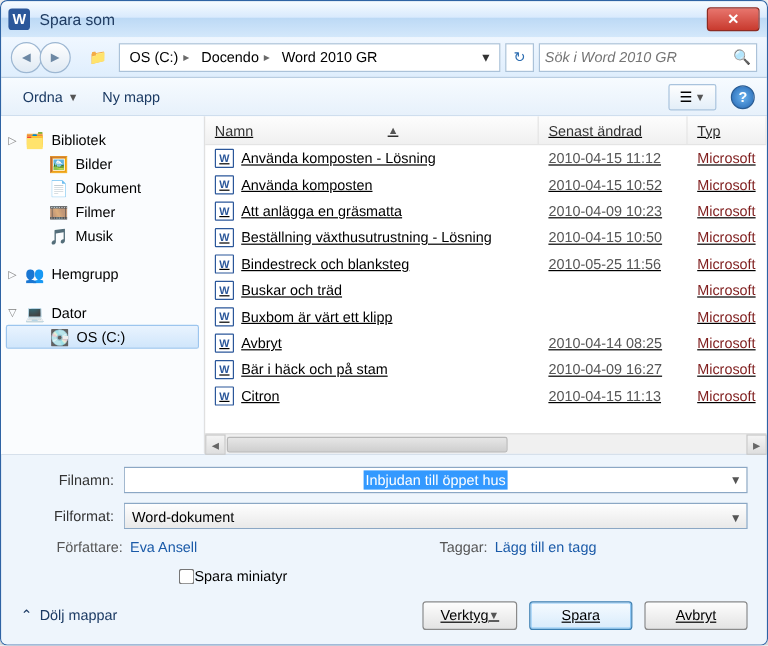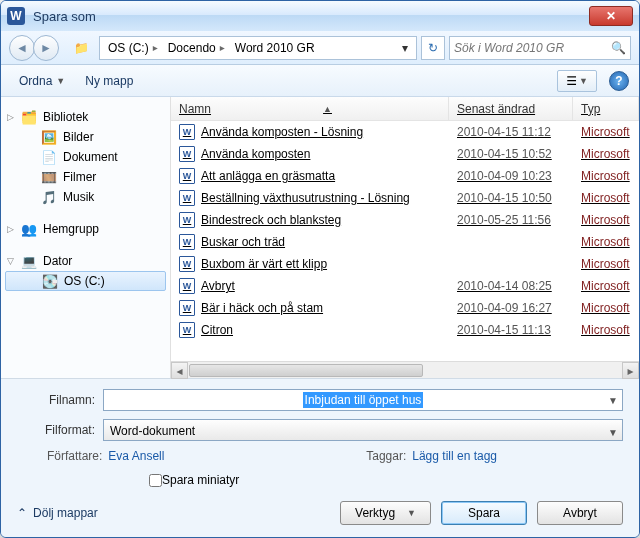--- a/index.html
+++ b/index.html
@@ -63,21 +63,21 @@
 .text-input .dd { position: absolute; right: 4px; color: #555; font-size: 10px; cursor: pointer; }
 .combo { flex: 1; height: 22px; border: 1px solid #8ba7c4; background: linear-gradient(#fefefe,#e9e9e9); padding: 2px 6px; display: flex; align-items: flex-end; cursor: pointer; position: relative; }
 .combo .dd { position: absolute; right: 4px; color: #555; font-size: 10px; }
 .meta-row { display: flex; align-items: center; padding-left: 30px; gap: 6px; margin-bottom: 6px; }
 .meta-label { color: #555; }
 .meta-link { color: #1a5aa8; cursor: pointer; }
 .check-row { display: flex; align-items: center; padding-left: 132px; margin: 10px 0 14px 0; gap: 0; }
 .action-row { display: flex; align-items: center; gap: 10px; }
 .hide-folders { display: flex; align-items: center; gap: 6px; color: #1b3a63; cursor: pointer; }
 .act-spacer { flex: 1; }
-.btn { min-width: 86px; height: 24px; border: 1px solid #8a8a8a; border-radius: 3px; background: linear-gradient(#fdfdfd, #e3e3e3); cursor: pointer; padding: 0 14px; display: flex; align-items: center; justify-content: center; gap: 12px; }
+.btn { min-width: 86px; height: 24px; border: 1px solid #8a8a8a; border-radius: 3px; background: linear-gradient(#fdfdfd, #e3e3e3); cursor: pointer; padding: 0 14px; display: flex; align-items: center; justify-content: center; gap: 0; text-decoration: underline; }
 .btn.primary { border: 1px solid #3c7fb1; box-shadow: 0 0 0 1px #8cc8f7 inset; background: linear-gradient(#f6fbff,#d8ebfb); }
 .btn-dd { min-width: 74px; }
 .small-chev { font-size: 9px; color: #555; }
 </style>
 </head>
 <body>
 
 <div class="window">
 
   <div class="titlebar">

